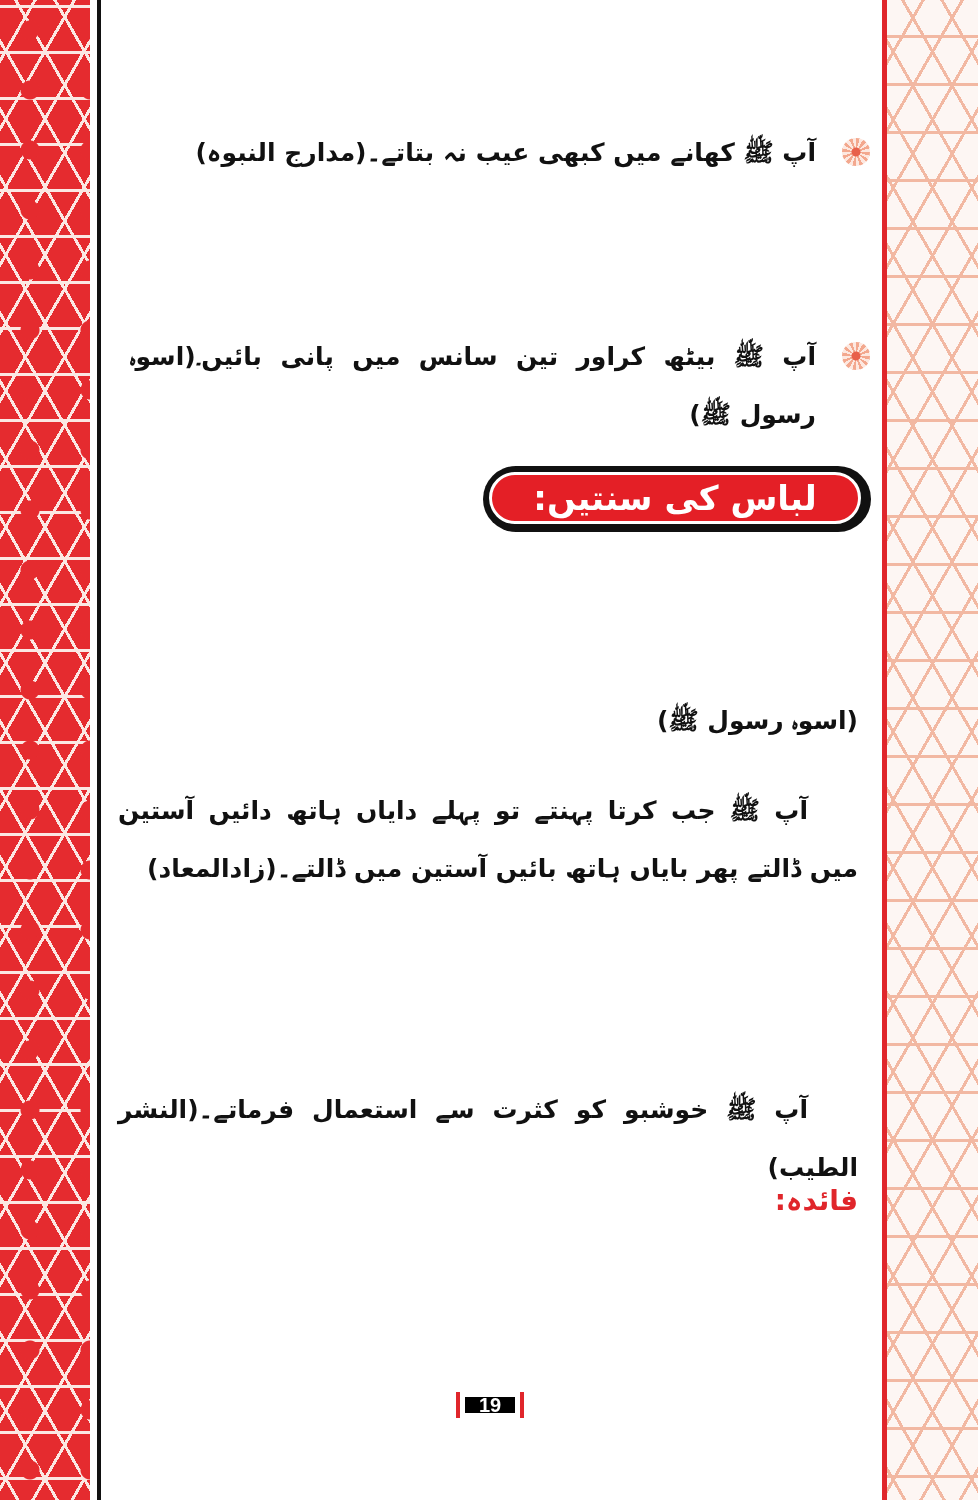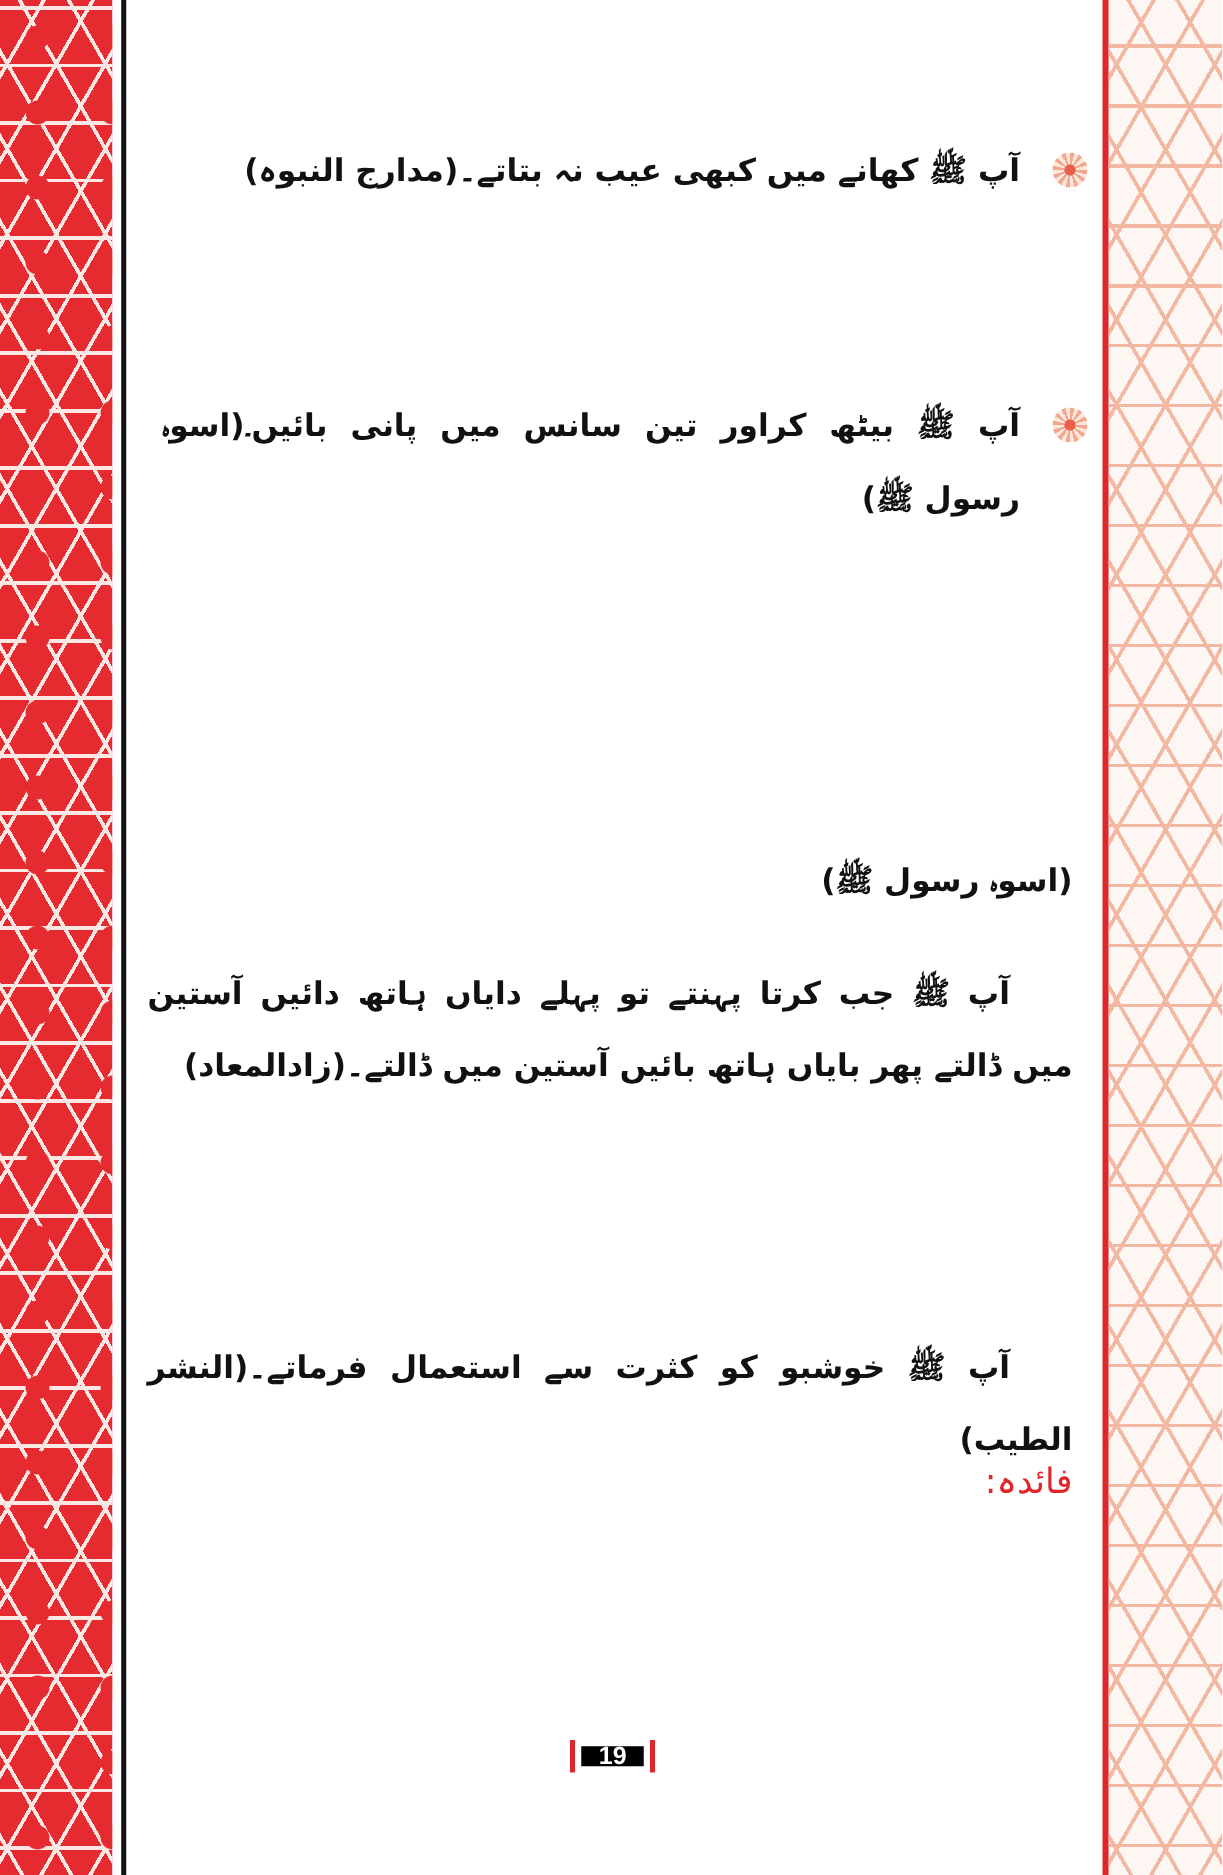--- a/index.html
+++ b/index.html
@@ -25,21 +25,21 @@
     .right-border {
       position: absolute; left: 887px; top: 0; width: 91px; height: 1500px;
       background-color: #fdf6f3;
       background-image:
         repeating-linear-gradient(60deg, transparent 0 14px, #f2b8a2 14px 17px, transparent 17px 34px),
         repeating-linear-gradient(-60deg, transparent 0 14px, #f2b8a2 14px 17px, transparent 17px 34px),
         repeating-linear-gradient(0deg, transparent 0 22px, #f2b8a2 22px 25px, transparent 25px 48px);
     }
 
     .content {
-      position: absolute; left: 115px; top: 0; width: 755px; height: 1288px;
+      position: absolute; left: 115px; top: 16px; width: 755px; height: 1288px;
       direction: rtl;
     }
     .urdu {
       font-family: "DejaVu Sans", sans-serif;
       font-weight: bold;
       color: #111;
       font-size: 25px;
       line-height: 58px;
       text-align: justify;
     }
@@ -63,21 +63,21 @@
       background: #e41f26; border-radius: 28px;
       border: 3px solid #fff;
       display: flex; align-items: center; justify-content: center;
       color: #fff; font-size: 34px; font-weight: bold; direction: rtl;
     }
 
     .para { position: absolute; right: 12px; width: 740px; }
     .indent { text-indent: 50px; }
     .fayda-label {
       position: absolute; right: 12px; top: 1168px;
-      color: #e0262b; font-weight: normal; font-size: 28px;
+      color: #e0262b; font-weight: bold; font-size: 28px;
     }
 
     .page-number {
       position: absolute; left: 456px; top: 1392px; height: 26px;
       display: flex; align-items: center; gap: 5px; direction: ltr;
     }
     .pn-bar { width: 4px; height: 26px; background: #e0262b; }
     .pn-box {
       background: #000; color: #fff; height: 16px; padding: 0 14px;
       font-family: "Liberation Sans", sans-serif; font-weight: bold; font-size: 20px;
@@ -97,20 +97,23 @@
 
   <div class="bullet-row urdu" style="top:108px;">
     <span class="bullet-icon"></span>
     <span class="bullet-text">آپ ﷺ کھانے میں کبھی عیب نہ بتاتے۔(مدارج النبوہ)</span>
   </div>
   <div class="bullet-row urdu" style="top:312px;">
     <span class="bullet-icon"></span>
     <span class="bullet-text">آپ ﷺ بیٹھ کراور تین سانس میں پانی بائیں۔(اسوہ رسول ﷺ)</span>
   </div>
 
+  <div class="section-header">
+    <div class="section-header-inner">لباس کی سنتیں:</div>
+  </div>
 
   <div class="para urdu" style="top:676px;">(اسوہ رسول ﷺ)</div>
   <div class="para urdu indent" style="top:766px;">آپ ﷺ جب کرتا پہنتے تو پہلے دایاں ہاتھ دائیں آستین میں ڈالتے پھر بایاں ہاتھ بائیں آستین میں ڈالتے۔(زادالمعاد)</div>
   <div class="para urdu indent" style="top:1065px;">آپ ﷺ خوشبو کو کثرت سے استعمال فرماتے۔(النشر الطیب)</div>
 
   <div class="fayda-label">فائدہ:</div>
 </div>
 
 <div class="page-number">
   <span class="pn-bar"></span>

